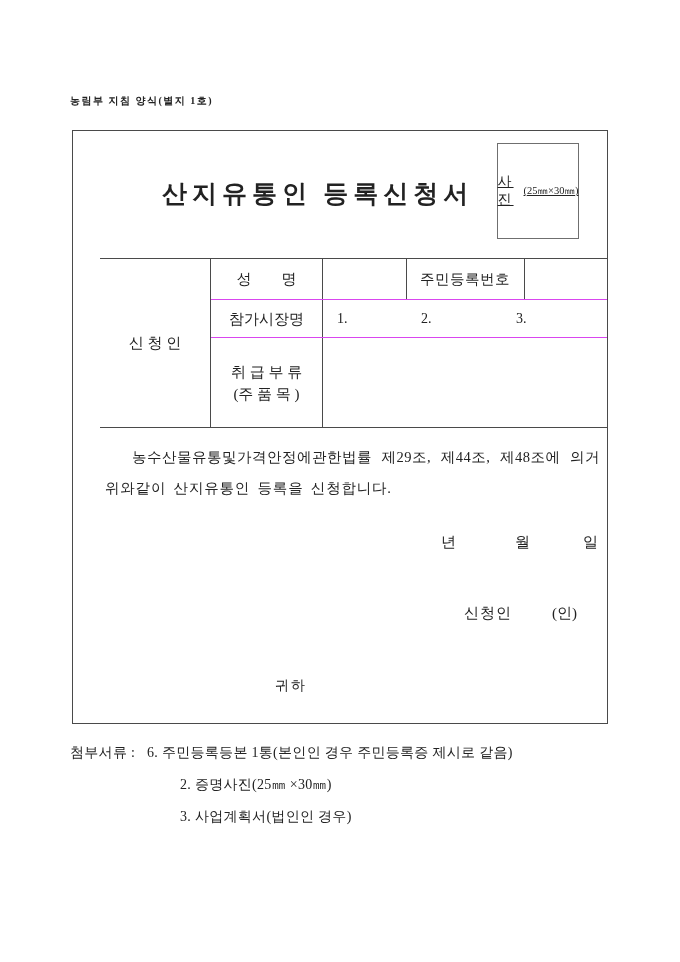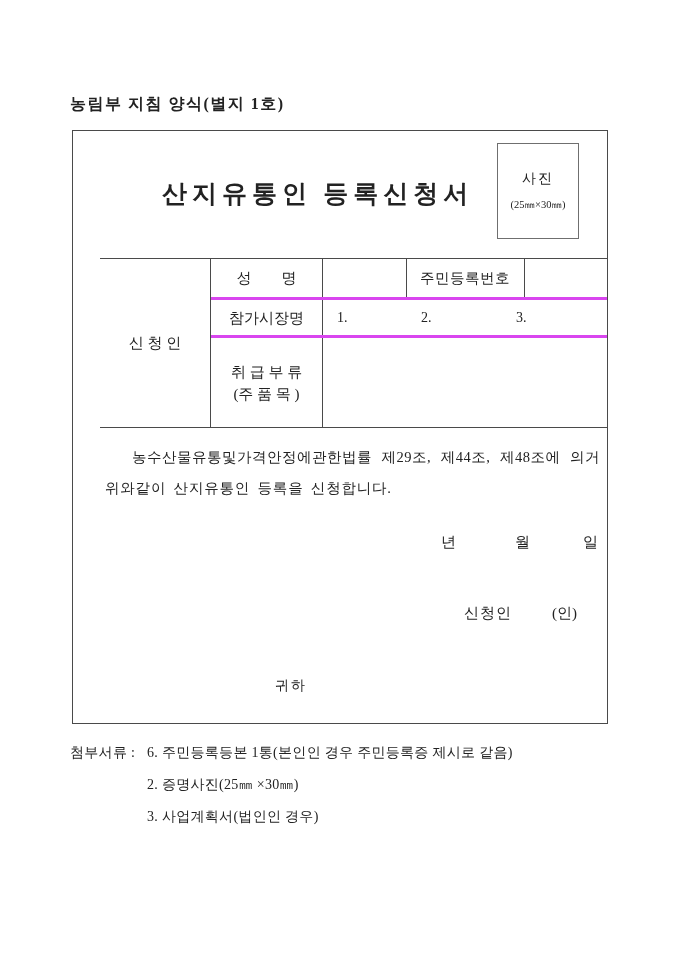--- a/index.html
+++ b/index.html
@@ -13,21 +13,21 @@
     width: 680px;
     height: 962px;
     background: #ffffff;
     overflow: hidden;
   }
   
   .form-code {
     position: absolute;
     left: 70px;
     top: 94px;
-    font-size: 16px;
+    font-size: 10px;
     font-weight: bold;
     letter-spacing: 1.5px;
     white-space: pre;
   }
   
   .main-box {
     position: absolute;
     left: 72px;
     top: 130px;
     width: 536px;
@@ -52,45 +52,46 @@
     white-space: pre;
   }
   .photo-box {
     position: absolute;
     top: 12px;
     right: 28px;
     width: 82px;
     height: 96px;
     border: 1px solid #6f6f6f;
     display: flex;
-    flex-direction: column;
+    flex-direction: row;
     align-items: center;
     justify-content: center;
     gap: 10px;
+    text-decoration: underline;
   }
   .photo-box .photo-label { font-size: 14px; letter-spacing: 2px; }
   .photo-box .photo-size { font-size: 10.5px; white-space: nowrap; }
 
   
   .table-section {
     display: flex;
     height: 169px;
     border-bottom: 1px solid #4a4a4a;
   }
   .applicant-cell {
     width: 111px;
     border-right: 1px solid #4a4a4a;
     display: flex;
     align-items: center;
     justify-content: center;
     font-size: 15px;
     white-space: pre;
   }
   .rows { flex: 1; display: flex; flex-direction: column; }
-  .t-row { display: flex; border-bottom: 3px solid #d946ef; }
+  .t-row { display: flex; border-bottom: 1px solid #d946ef; }
   .t-row:last-child { border-bottom: none; }
   .row-name { height: 41px; }
   .row-addr { height: 40px; }
   .row-markets { height: 38px; }
   .row-category { flex: 1; }
   .label-cell {
     width: 112px;
     border-right: 1px solid #4a4a4a;
     display: flex;
     flex-direction: column;
@@ -158,21 +159,21 @@
   .attachments {
     position: absolute;
     left: 70px;
     top: 743px;
     font-size: 14px;
     letter-spacing: 0.3px;
   }
   .attach-row { display: flex; line-height: 19px; }
   .attach-row .attach-prefix { width: 77px; white-space: pre; }
   .attach-row + .attach-row { margin-top: 13px; }
-  .attach-row.indented { margin-left: 77px; }
+  .attach-row.indented { margin-left: 110px; }
 </style>
 </head>
 <body>
 
 <div class="page">
 
   <div class="form-code">농림부 지침 양식(별지 1호)</div>
 
   <div class="main-box">
 

